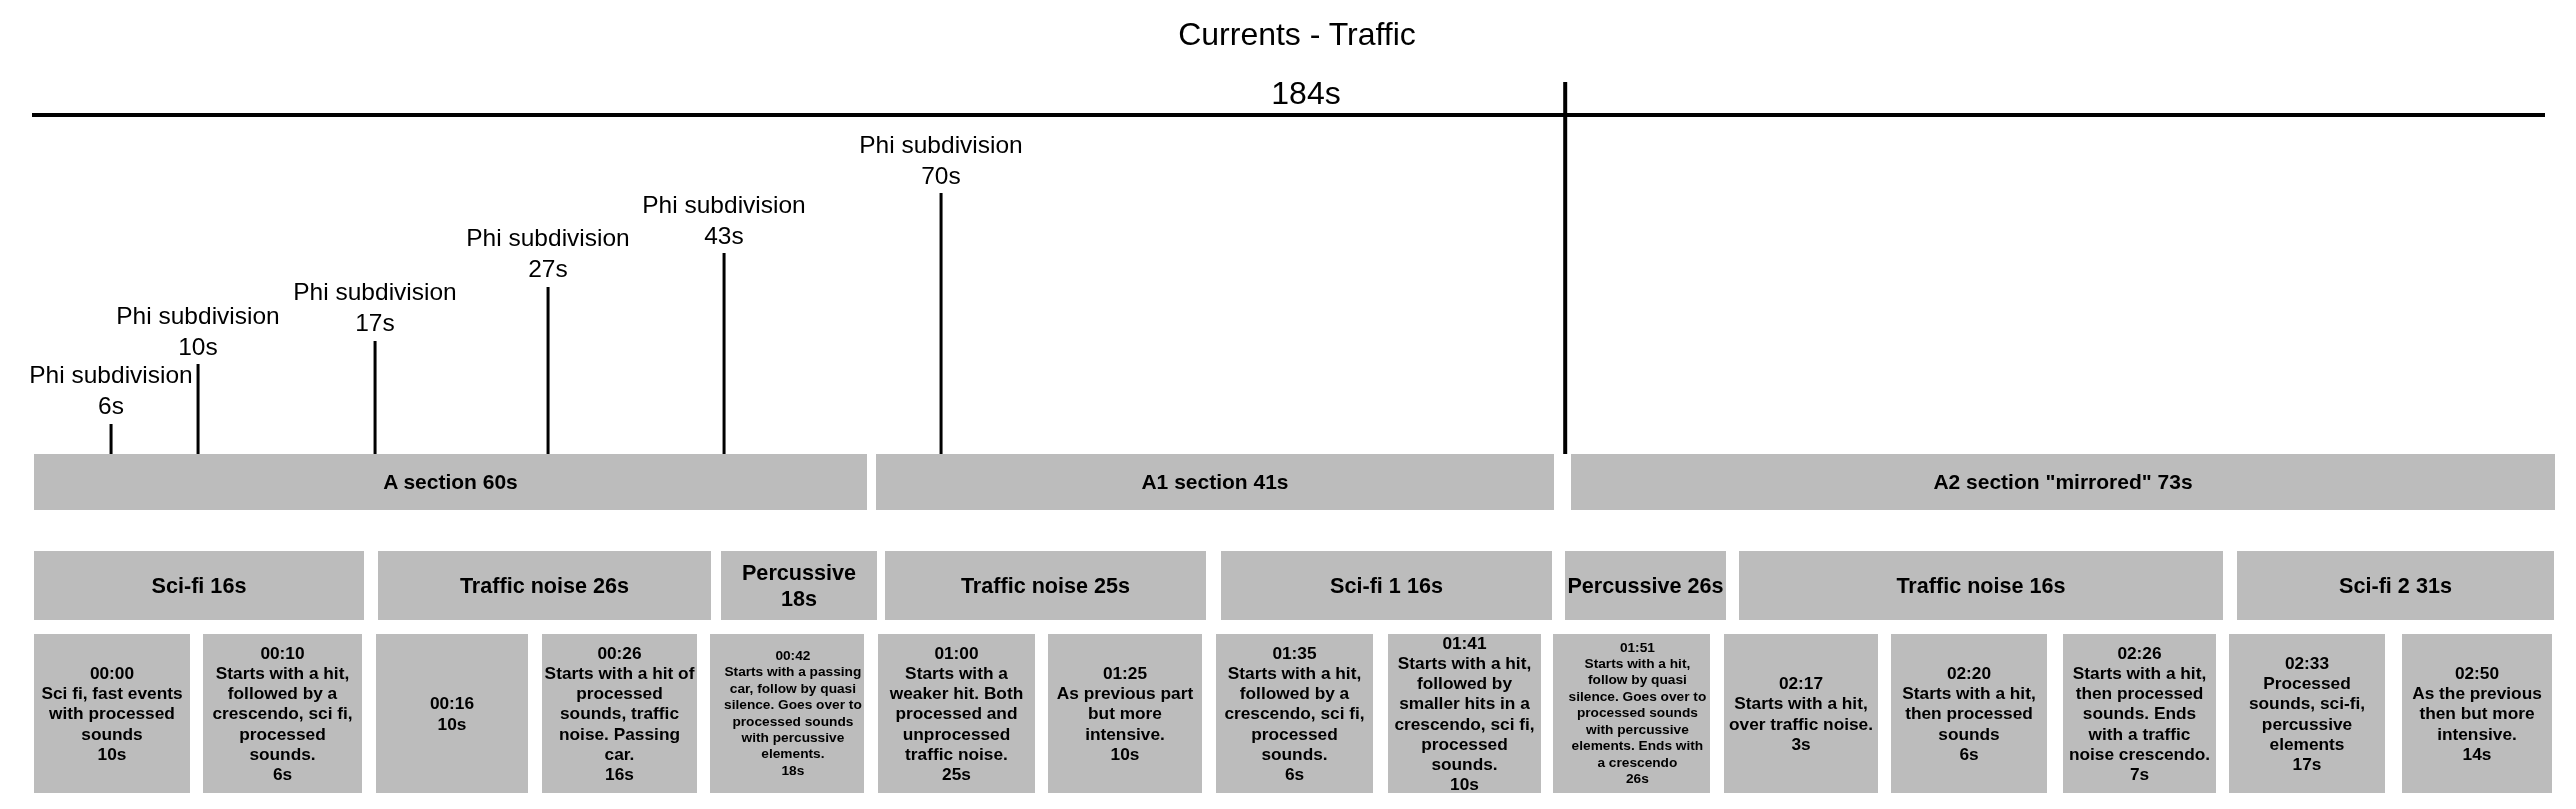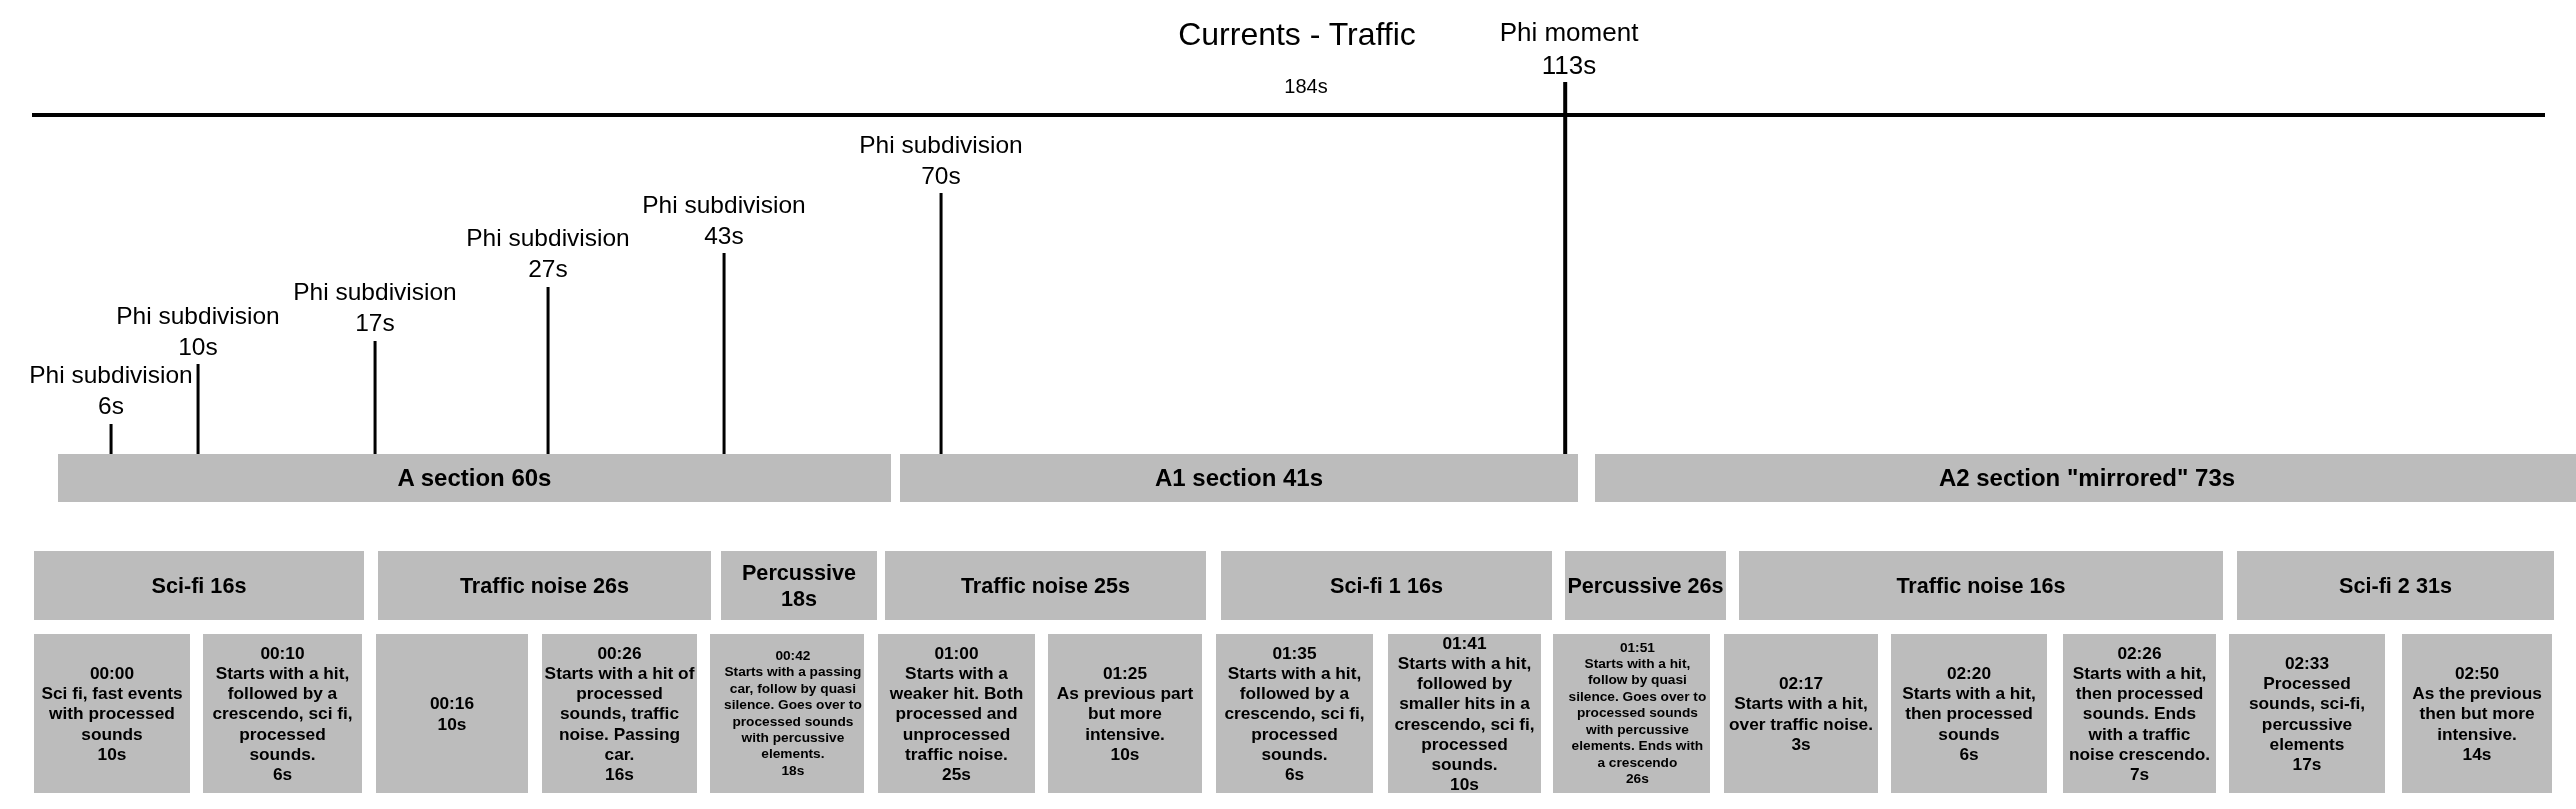--- a/index.html
+++ b/index.html
@@ -4,60 +4,56 @@
 <style>
   html,body { margin:0; padding:0; background:#ffffff; }
   #canvas {
     position:relative; width:2576px; height:809px;
     background:#ffffff; overflow:hidden;
     font-family:"Liberation Sans", sans-serif; color:#000;
   }
   .centered { transform:translateX(-50%); text-align:center; white-space:nowrap; }
 
   .diagram-title { position:absolute; left:1297px; top:16px; font-size:32px; }
-  .total-duration { position:absolute; left:1306px; top:75px; font-size:20px; }
+  .total-duration { position:absolute; left:1306px; top:75px; font-size:32px; }
 
   .hline { position:absolute; left:32px; top:113px; width:2513px; height:3.6px; background:#000; }
 
   .phi-moment-label { position:absolute; left:1569px; top:16px; font-size:26px; line-height:1.25; }
   .phi-moment-line { position:absolute; left:1565px; top:82px; width:3.6px; height:372px; background:#000; transform:translateX(-50%); }
 
   .phi-label { position:absolute; font-size:24.5px; line-height:1.25; transform:translateX(-50%); text-align:center; white-space:nowrap; }
   .phi-tick  { position:absolute; width:2.9px; background:#000; transform:translateX(-50%); }
 
   .bar {
     position:absolute; background:#bcbcbc;
     display:flex; align-items:center; justify-content:center;
     text-align:center; font-weight:bold; box-sizing:border-box;
   }
-  .section-bar { top:454px; height:48px; font-size:24px;margin-left:24px; }
+  .section-bar { top:454px; height:56px; font-size:21px; }
   .subsection-bar { top:551px; height:69px; font-size:21.6px; }
 
   .event-card {
     position:absolute; top:634px; height:159px; background:#bcbcbc;
     display:flex; flex-direction:column; align-items:center; justify-content:center;
     text-align:center; font-weight:bold; font-size:17.3px; line-height:1.16;
     padding:0 2.2px; box-sizing:border-box;
   }
   .event-card.small { font-size:13.7px; line-height:1.2;padding-left:14px; }
 </style>
 </head>
 <body>
 
 <div id="canvas">
 
   <div class="diagram-title centered">Currents - Traffic</div>
   <div class="total-duration centered">184s</div>
 
   <div class="hline"></div>
 
-  <div class="phi-moment-label centered">
-    <div>Phi moment</div>
-    <div>113s</div>
-  </div>
   <div class="phi-moment-line"></div>
 
   <div>
 
   <div>
         <div class="phi-label" style="left: 111px; top: 360px;">
           <div>Phi subdivision</div>
           <div>6s</div>
         </div>
         <div class="phi-tick" style="left: 111px; top: 424px; height: 30px;"></div>

